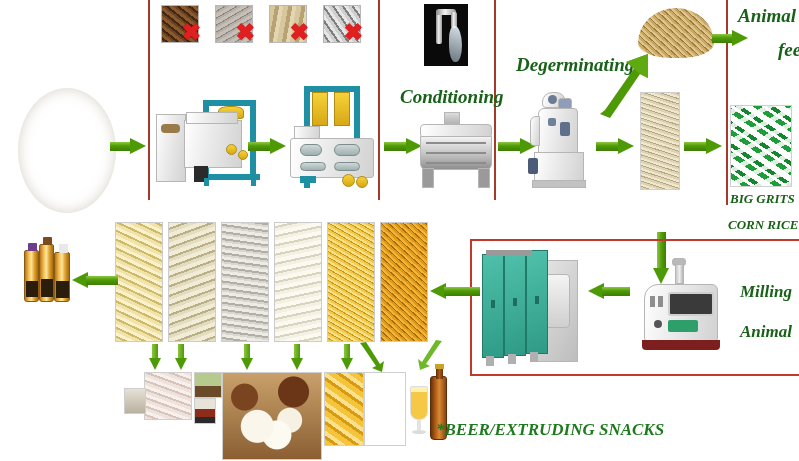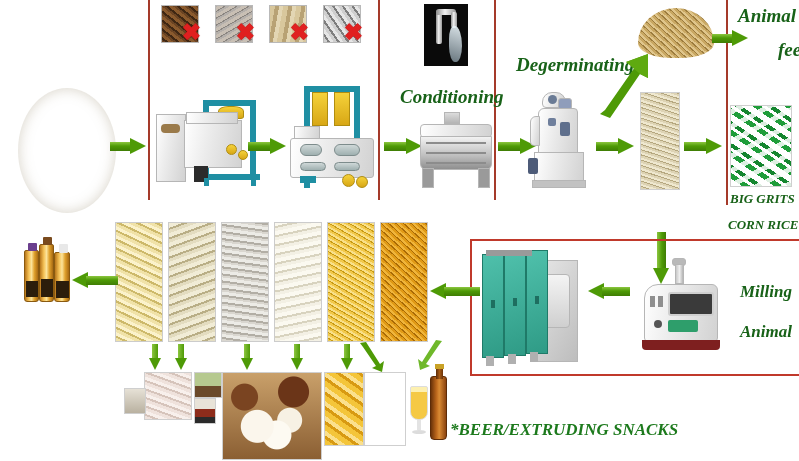--- a/index.html
+++ b/index.html
@@ -435,15 +435,15 @@
       <div style="position:absolute;left:0;top:0;width:18px;height:34px;background:linear-gradient(#fdf0b0 0 5px,#f5c945 5px 100%);border:1px solid #ddd;border-radius:2px 2px 8px 8px;box-sizing:border-box;"></div>
       <div style="position:absolute;left:7px;top:34px;width:4px;height:10px;background:#e3e3e3;"></div>
       <div style="position:absolute;left:2px;top:44px;width:14px;height:4px;background:#dcdcdc;border-radius:50%;"></div>
     </div>
     <div class="beer-bottle" style="left:20px;top:4px;width:17px;height:64px;">
       <div style="position:absolute;left:5px;top:-10px;width:7px;height:12px;background:linear-gradient(90deg,#5d2c08,#a85c16,#6b3309);"></div>
       <div style="position:absolute;left:4px;top:-13px;width:9px;height:5px;background:#c9a227;"></div>
     </div>
   </div>
 
-  <div class="star-lbl" style="left:450px;top:420px;font-size:17px;">*BEER/EXTRUDING SNACKS</div>
+  <div class="star-lbl" style="left:436px;top:420px;font-size:17px;">*BEER/EXTRUDING SNACKS</div>
 
 </div>
 
 </body></html>

